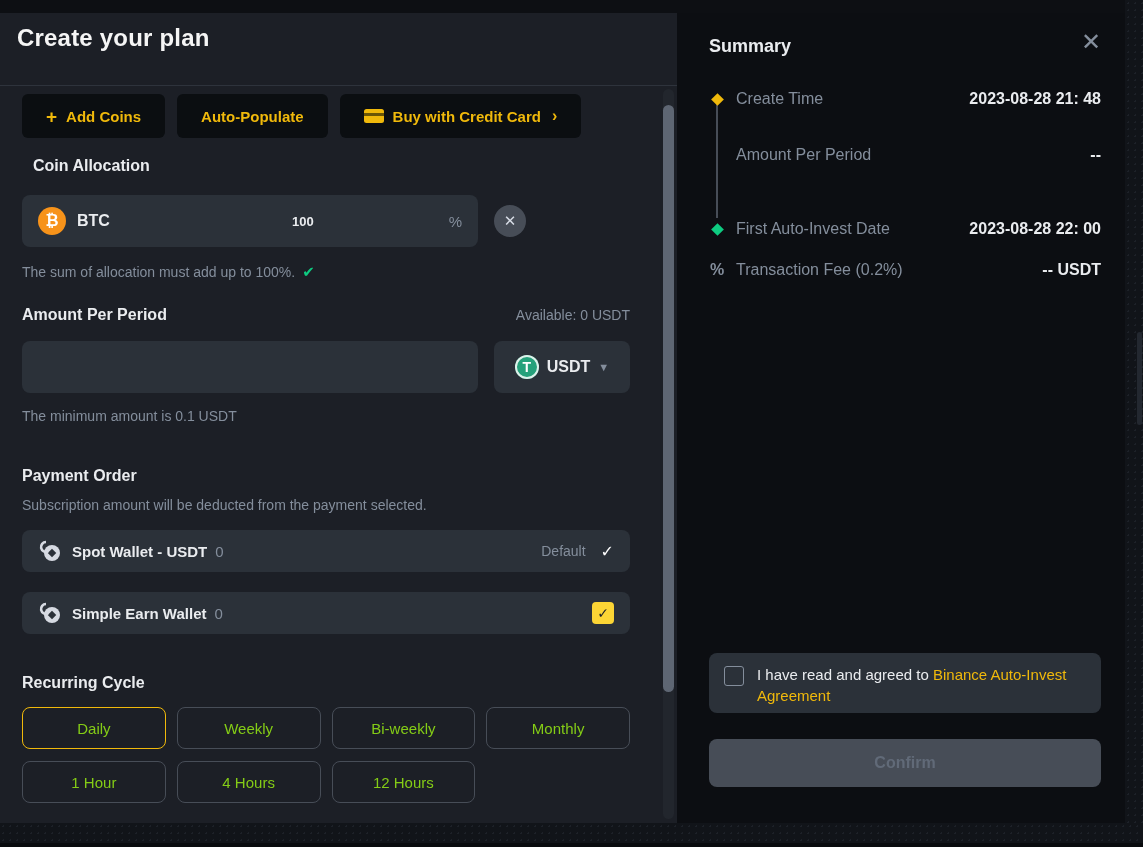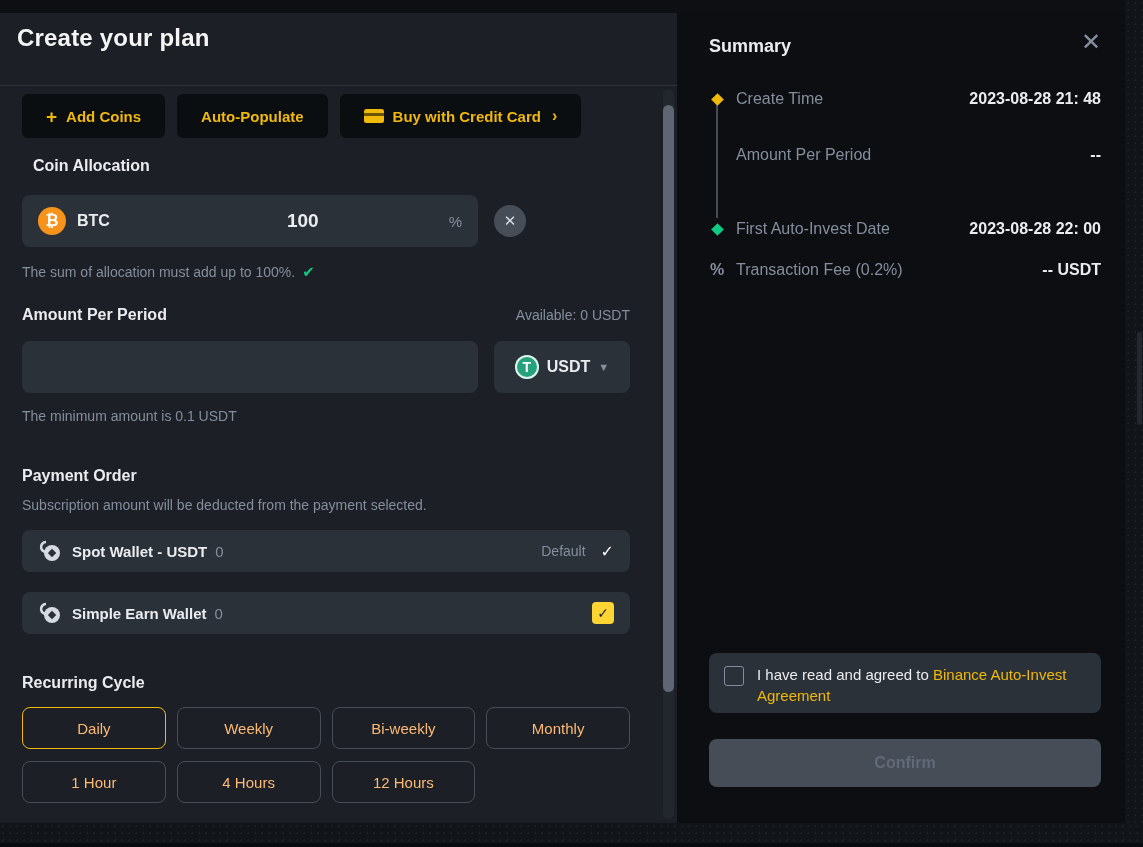--- a/index.html
+++ b/index.html
@@ -46,21 +46,21 @@
   .alloc-row {
     width:456px; height:52px; background:#2b3139; border-radius:8px;
     display:flex; align-items:center; padding:0 16px;
   }
   .coin-ic {
     width:28px; height:28px; border-radius:50%; background:#f7931a;
     color:#fff; font-weight:700; font-size:16px;
     display:flex; align-items:center; justify-content:center;
   }
   .coin-name { font-size:16px; font-weight:700; margin-left:11px; width:88px; }
-  .alloc-value { flex:1; text-align:center; font-size:19px; font-weight:600; color:#eaecef; }
+  .alloc-value { flex:1; text-align:center; font-size:13px; font-weight:600; color:#eaecef; }
   .alloc-unit { color:#848e9c; font-size:15px; margin-left:8px; }
   .remove-btn {
     width:32px; height:32px; border-radius:50%; background:#474d57; border:none;
     color:#d8dde6; font-size:15px; font-weight:700; margin-left:16px; cursor:pointer;
     display:flex; align-items:center; justify-content:center; font-family:inherit;
   }
 
   .hint { font-size:14px; color:#848e9c; }
   .sum-hint { margin-top:16px; display:flex; align-items:center; }
   .check-green { color:#0ecb81; font-weight:700; font-size:15px; margin-left:7px; }
@@ -107,21 +107,21 @@
     display:flex; align-items:center; justify-content:center; cursor:pointer;
   }
 
   .h-recurring { margin-top:40px; }
   .cycle-grid {
     margin-top:15px; display:grid; grid-template-columns:repeat(4,1fr);
     column-gap:11px; row-gap:12px;
   }
   .cycle-btn {
     height:42px; background:transparent; border:1px solid #474d57; border-radius:8px;
-    color:#fdba74; font-size:15px; font-weight:500; cursor:pointer; font-family:inherit;
+    color:#84cc16; font-size:15px; font-weight:500; cursor:pointer; font-family:inherit;
   }
   .cycle-btn.selected { border-color:#f0b90b; }
 
   .left-scroll-track {
     position:absolute; right:3px; top:89px; bottom:4px; width:11px;
     background:#22262d; border-radius:6px;
   }
   .left-scroll-thumb {
     position:absolute; left:0; right:0; top:16px; height:587px;
     background:#5e6673; border-radius:6px; cursor:grab;

